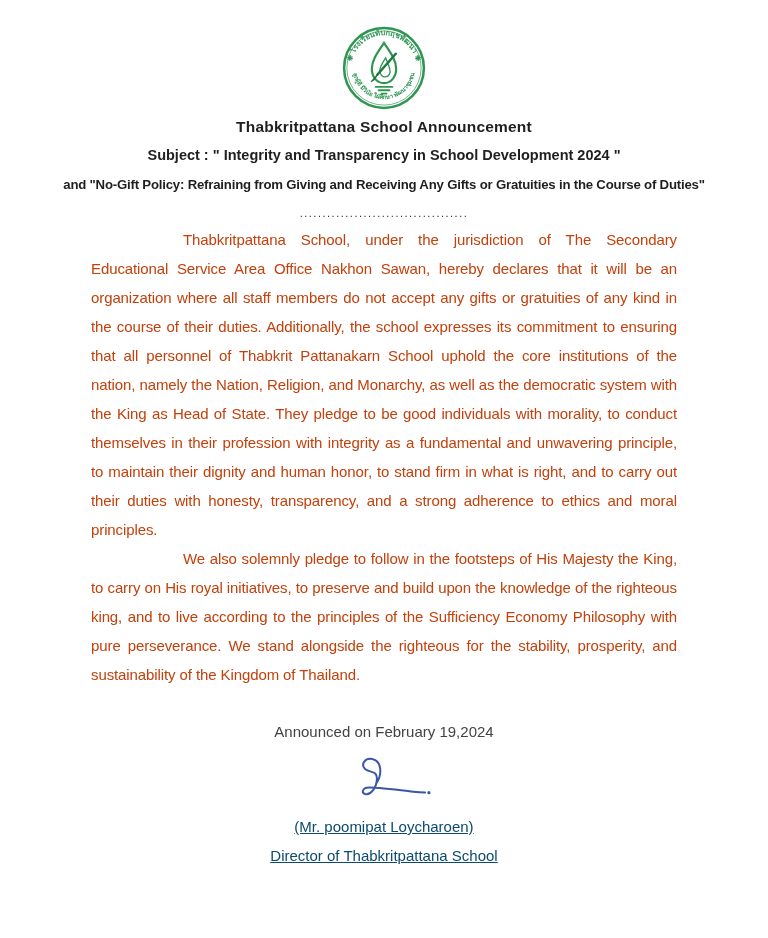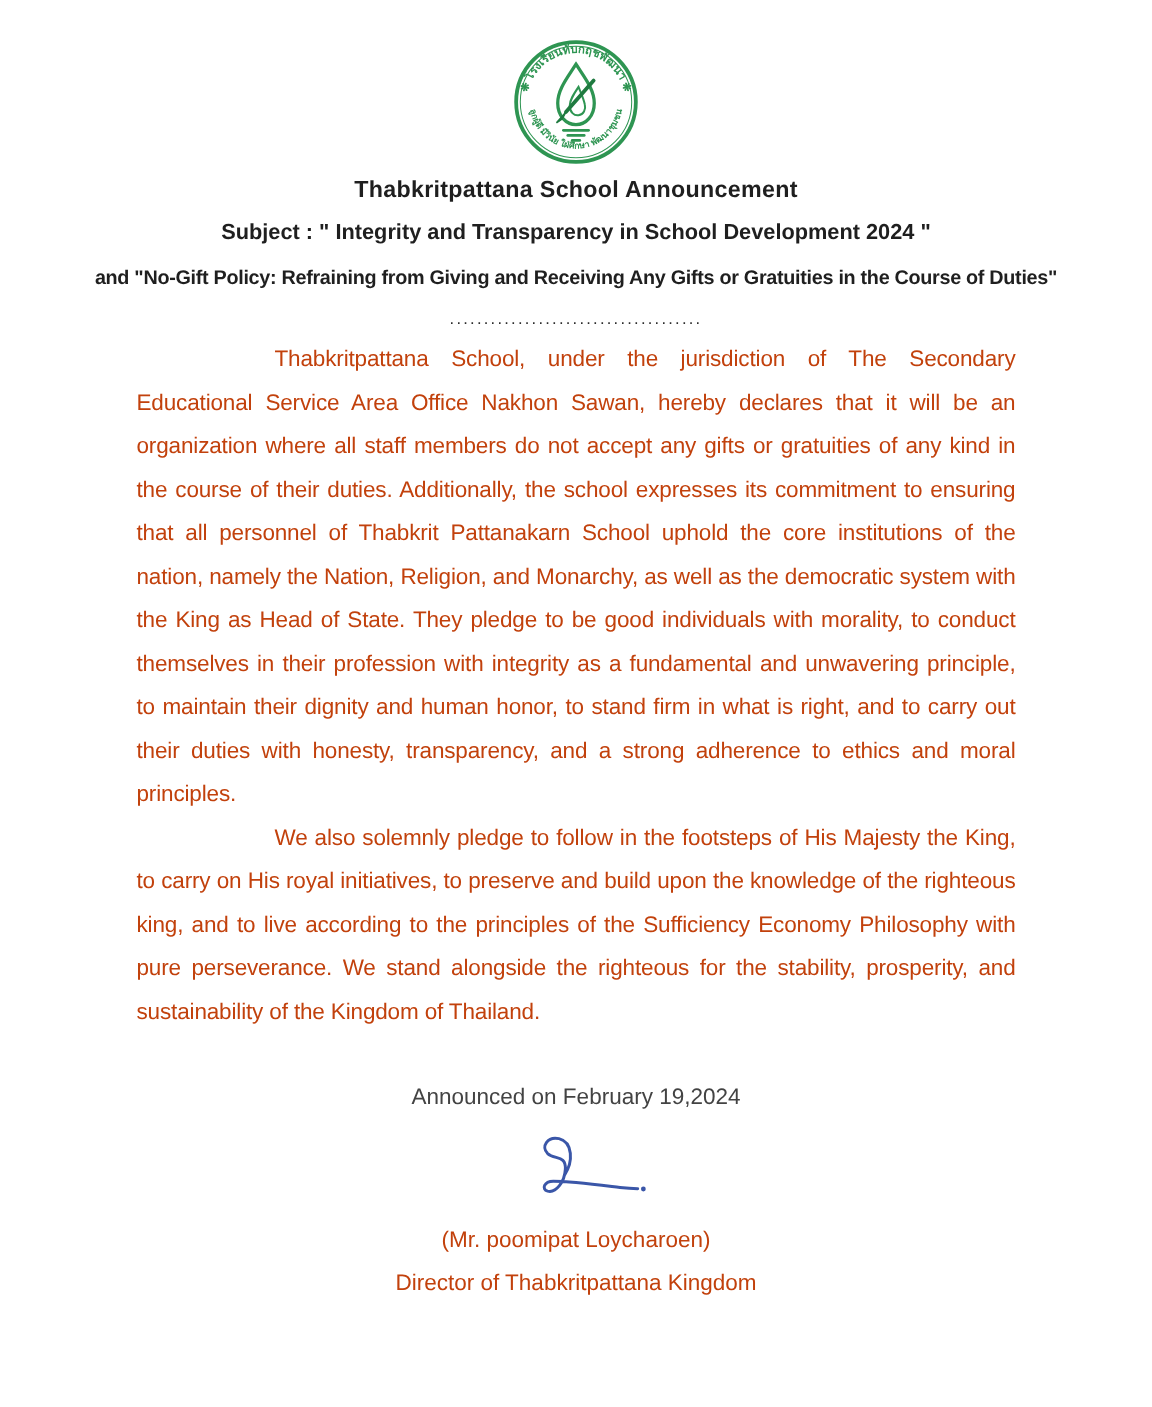--- a/index.html
+++ b/index.html
@@ -79,21 +79,22 @@
   }
   .signature-wrap {
     display: flex;
     justify-content: center;
     margin-top: 6px;
   }
   .signer-name, .signer-title {
     text-align: center;
     font-size: 15px;
     line-height: 29px;
-    color: #c2410c;
+    color: #0c4a6e;
+    text-decoration: underline;
   }
   .signer-name { margin-top: 8px; }
 </style>
 </head>
 <body>
 
 <div class="page">
 
   <div class="logo-wrap">
     <svg width="84" height="84" viewBox="0 0 100 100" aria-hidden="true">
@@ -148,15 +149,15 @@
                C 50,22.5 58,19 57.5,29
                C 57,38 51,46 45,44.5
                C 40.5,43.2 42.5,37.5 49,37.5
                C 62,37.5 80,40 96,42
                C 102,42.7 106,42.8 108.5,42.8" fill="none" stroke="#3a56a8" stroke-width="2.1" stroke-linecap="round"></path>
       <circle cx="112.5" cy="43" r="1.7" fill="#3a56a8"></circle>
     </svg>
   </div>
 
   <div class="signer-name">(Mr. poomipat Loycharoen)</div>
-  <div class="signer-title">Director of Thabkritpattana Kingdom</div>
+  <div class="signer-title">Director of Thabkritpattana School</div>
 
 </div>
 
 </body></html>

